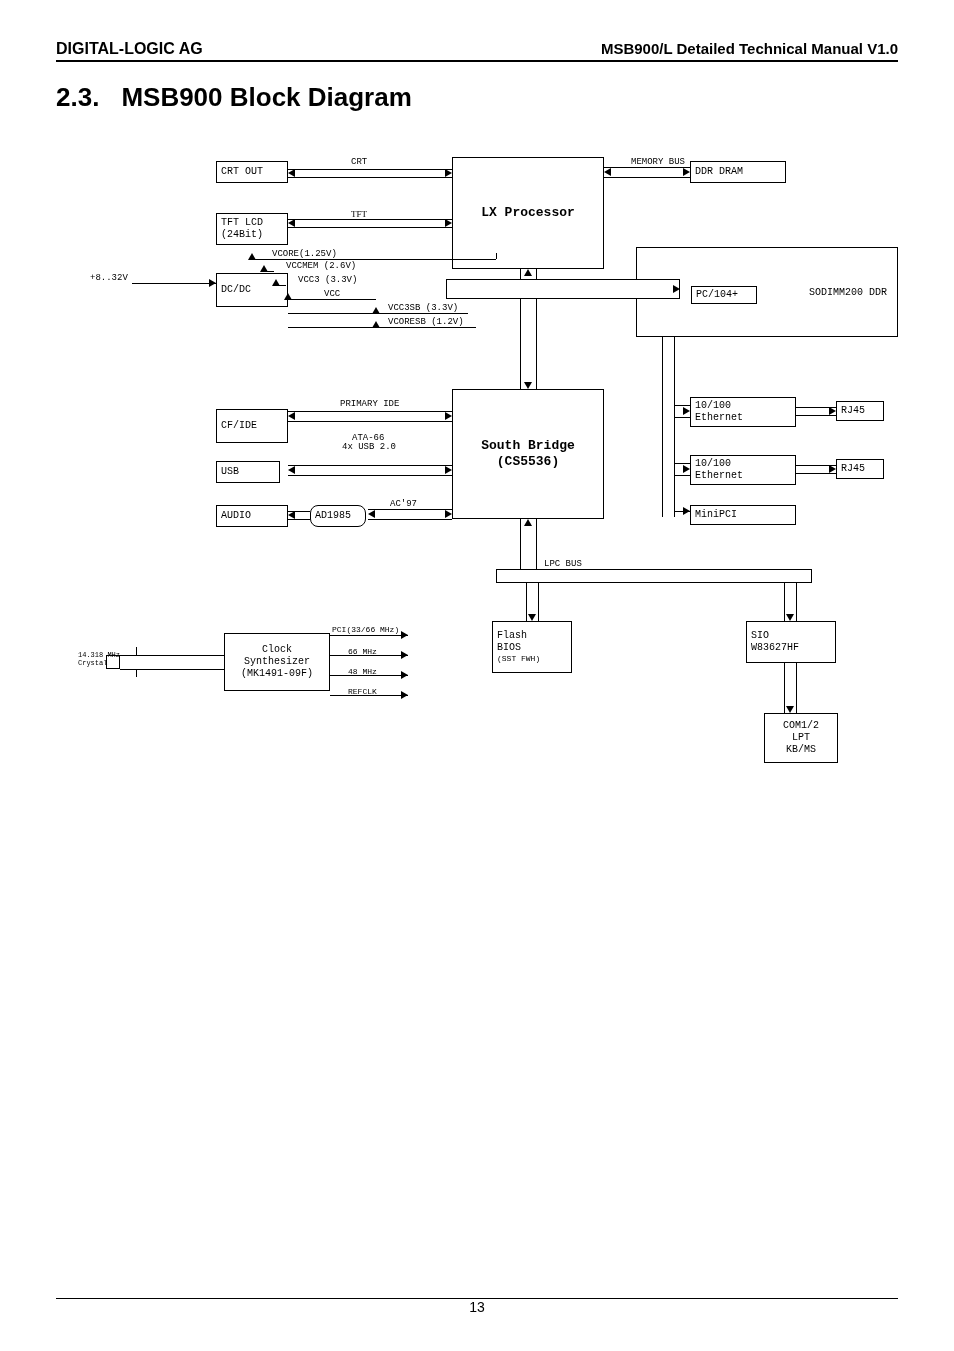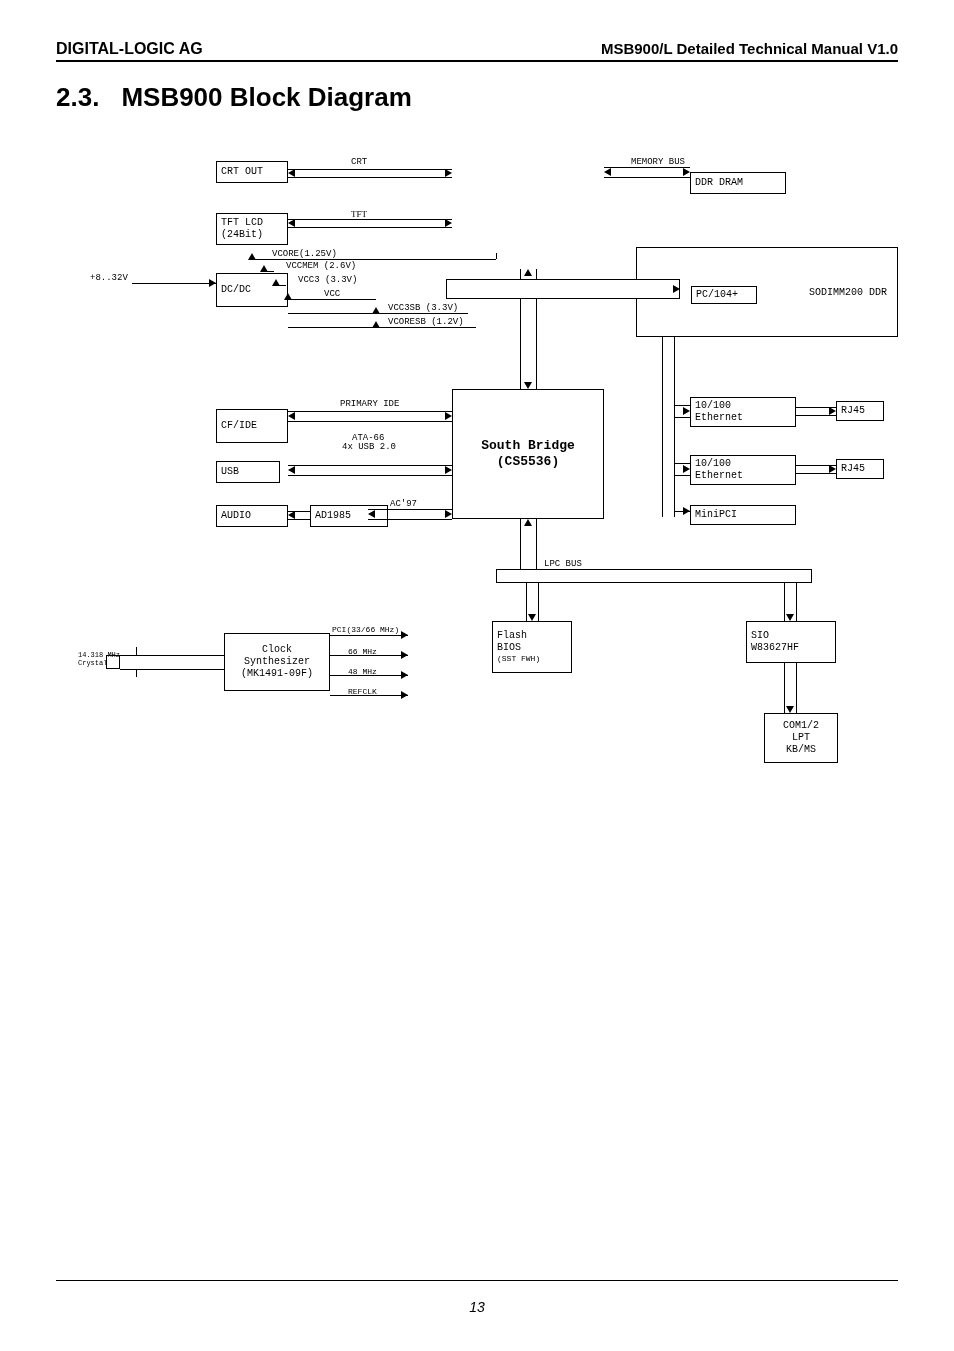--- a/index.html
+++ b/index.html
@@ -35,22 +35,21 @@
   .section-num { margin-right: 22px; }
   
   .footer {
     position: absolute;
     bottom: 36px;
     left: 56px;
     right: 56px;
     border-top: 1.5px solid #000;
     text-align: center;
     font-size: 14px;
-    padding-top: 18px;
-    font-style: italic;
+    padding-top: 0;
   }
   
   .diagram {
     position: relative;
     margin-top: 40px;
     margin-left: 20px;
     width: 820px;
     height: 720px;
     font-family: "Courier New", monospace;
     font-size: 10px;
@@ -100,20 +99,23 @@
     <div class="hdr-right">MSB900/L Detailed Technical Manual V1.0</div>
   </div>
 
   <div class="section">
     <span class="section-num">2.3.</span>
     <span>MSB900 Block Diagram</span>
   </div>
 
   <div class="diagram">
 
+    <div class="box bold" style="left:376px; top:4px; width:152px; height:112px;">
+      <span>LX Processor</span>
+    </div>
 
     <div class="box bold" style="left:376px; top:236px; width:152px; height:130px;">
       <span>South Bridge</span>
       <span>(CS5536)</span>
     </div>
 
     <div class="box" style="left:140px; top:8px; width:72px; height:22px;">
         <span>CRT OUT</span>
       </div>
     <div class="box" style="left:140px; top:60px; width:72px; height:32px;">
@@ -125,35 +127,35 @@
       </div>
     <div class="box" style="left:140px; top:256px; width:72px; height:34px;">
         <span>CF/IDE</span>
       </div>
     <div class="box" style="left:140px; top:308px; width:64px; height:22px;">
         <span>USB</span>
       </div>
     <div class="box" style="left:140px; top:352px; width:72px; height:22px;">
         <span>AUDIO</span>
       </div>
-    <div class="box" style="left:234px; top:352px; width:78px; height:22px;">
+    <div class="box" style="left:234px; top:352px; width:56px; height:22px;border-radius:8px;">
         <span>AD1985</span>
       </div>
 
     <div class="box" style="left:148px; top:480px; width:106px; height:58px; text-align:center; align-items:center;">
       <span>Clock</span>
       <span>Synthesizer</span>
       <span>(MK1491-09F)</span>
     </div>
 
     <div class="box" style="left:30px; top:502px; width:14px; height:14px; padding:0;"></div>
     <div class="label tiny" style="left:2px; top:498px;">14.318 MHz</div>
     <div class="label tiny" style="left:2px; top:506px;">Crystal</div>
 
-    <div class="box" style="left:614px; top:8px; width:96px; height:22px;margin-top:11px;">
+    <div class="box" style="left:614px; top:8px; width:96px; height:22px;">
         <span>DDR DRAM</span>
       </div>
     <div class="box" style="left:560px; top:94px; width:262px; height:90px; padding-top:4px;">
       <div style="text-align:right; padding-right:6px;">SODIMM200 DDR</div>
       <div style="position:absolute; left:54px; top:38px; border:1px solid #000; width:66px; height:18px; padding:2px 4px;"><span>PC/104+</span></div>
     </div>
 
     <div class="box" style="left:614px; top:244px; width:106px; height:30px;">
       <span>10/100</span>
       <span>Ethernet</span>

